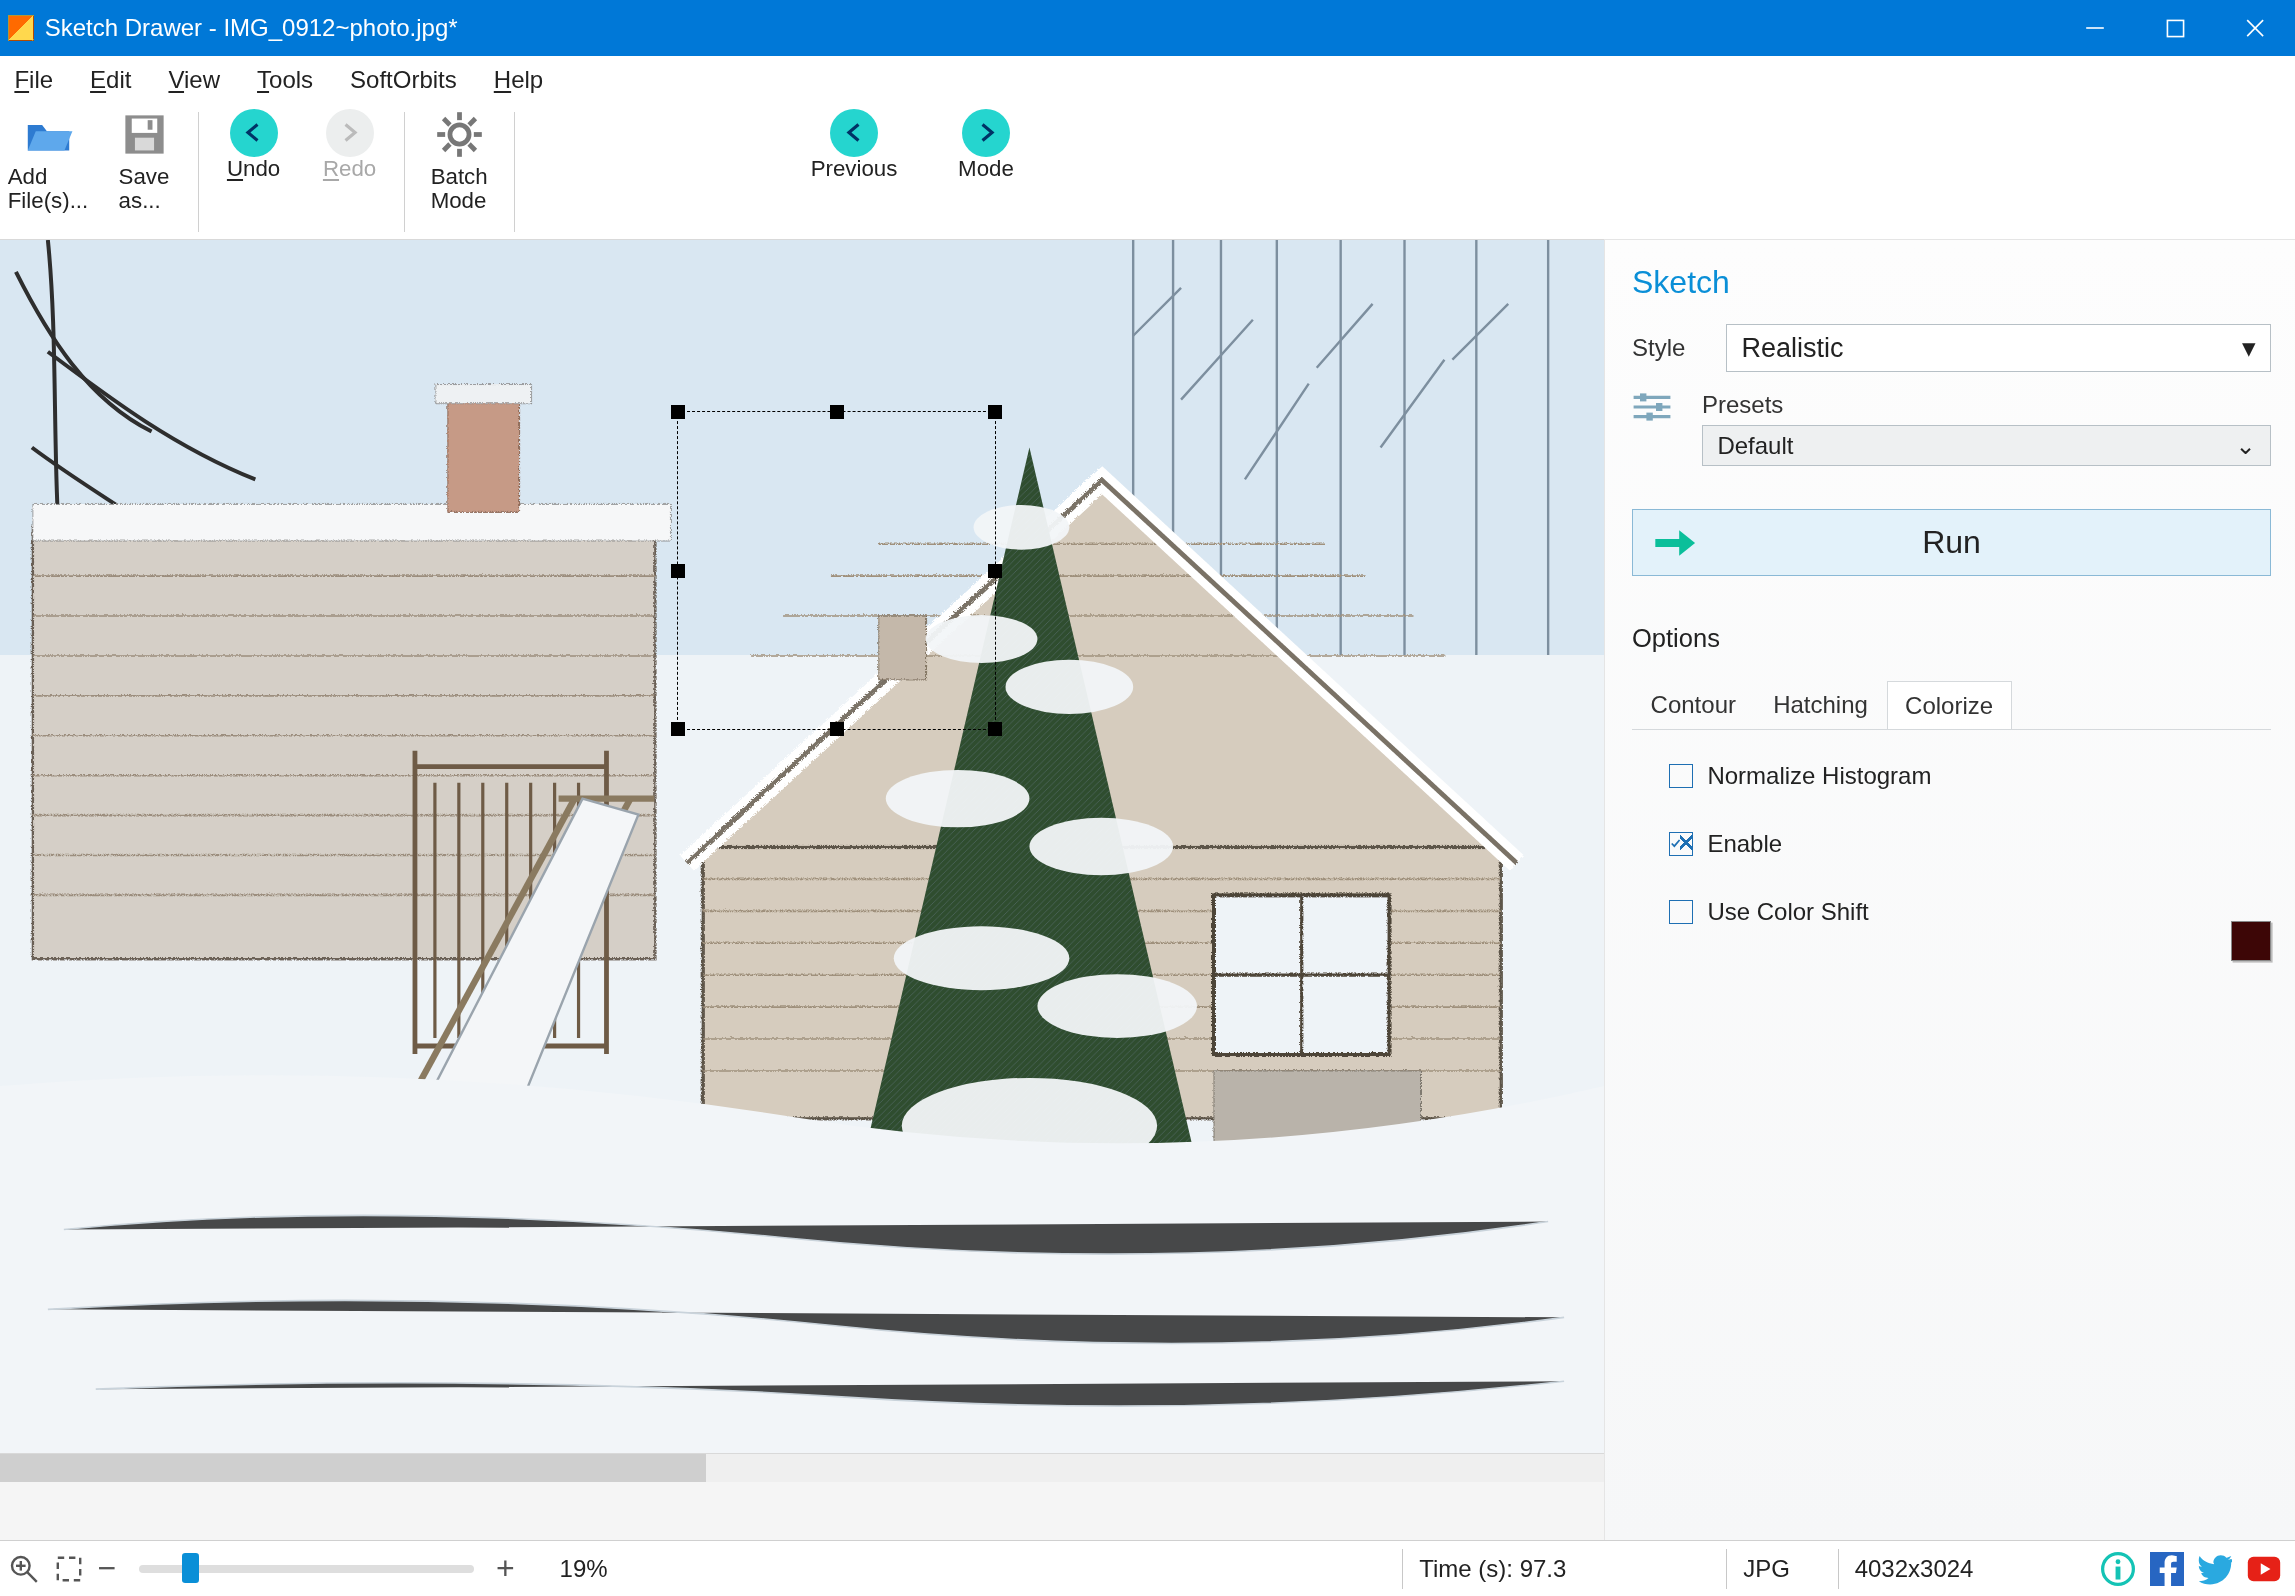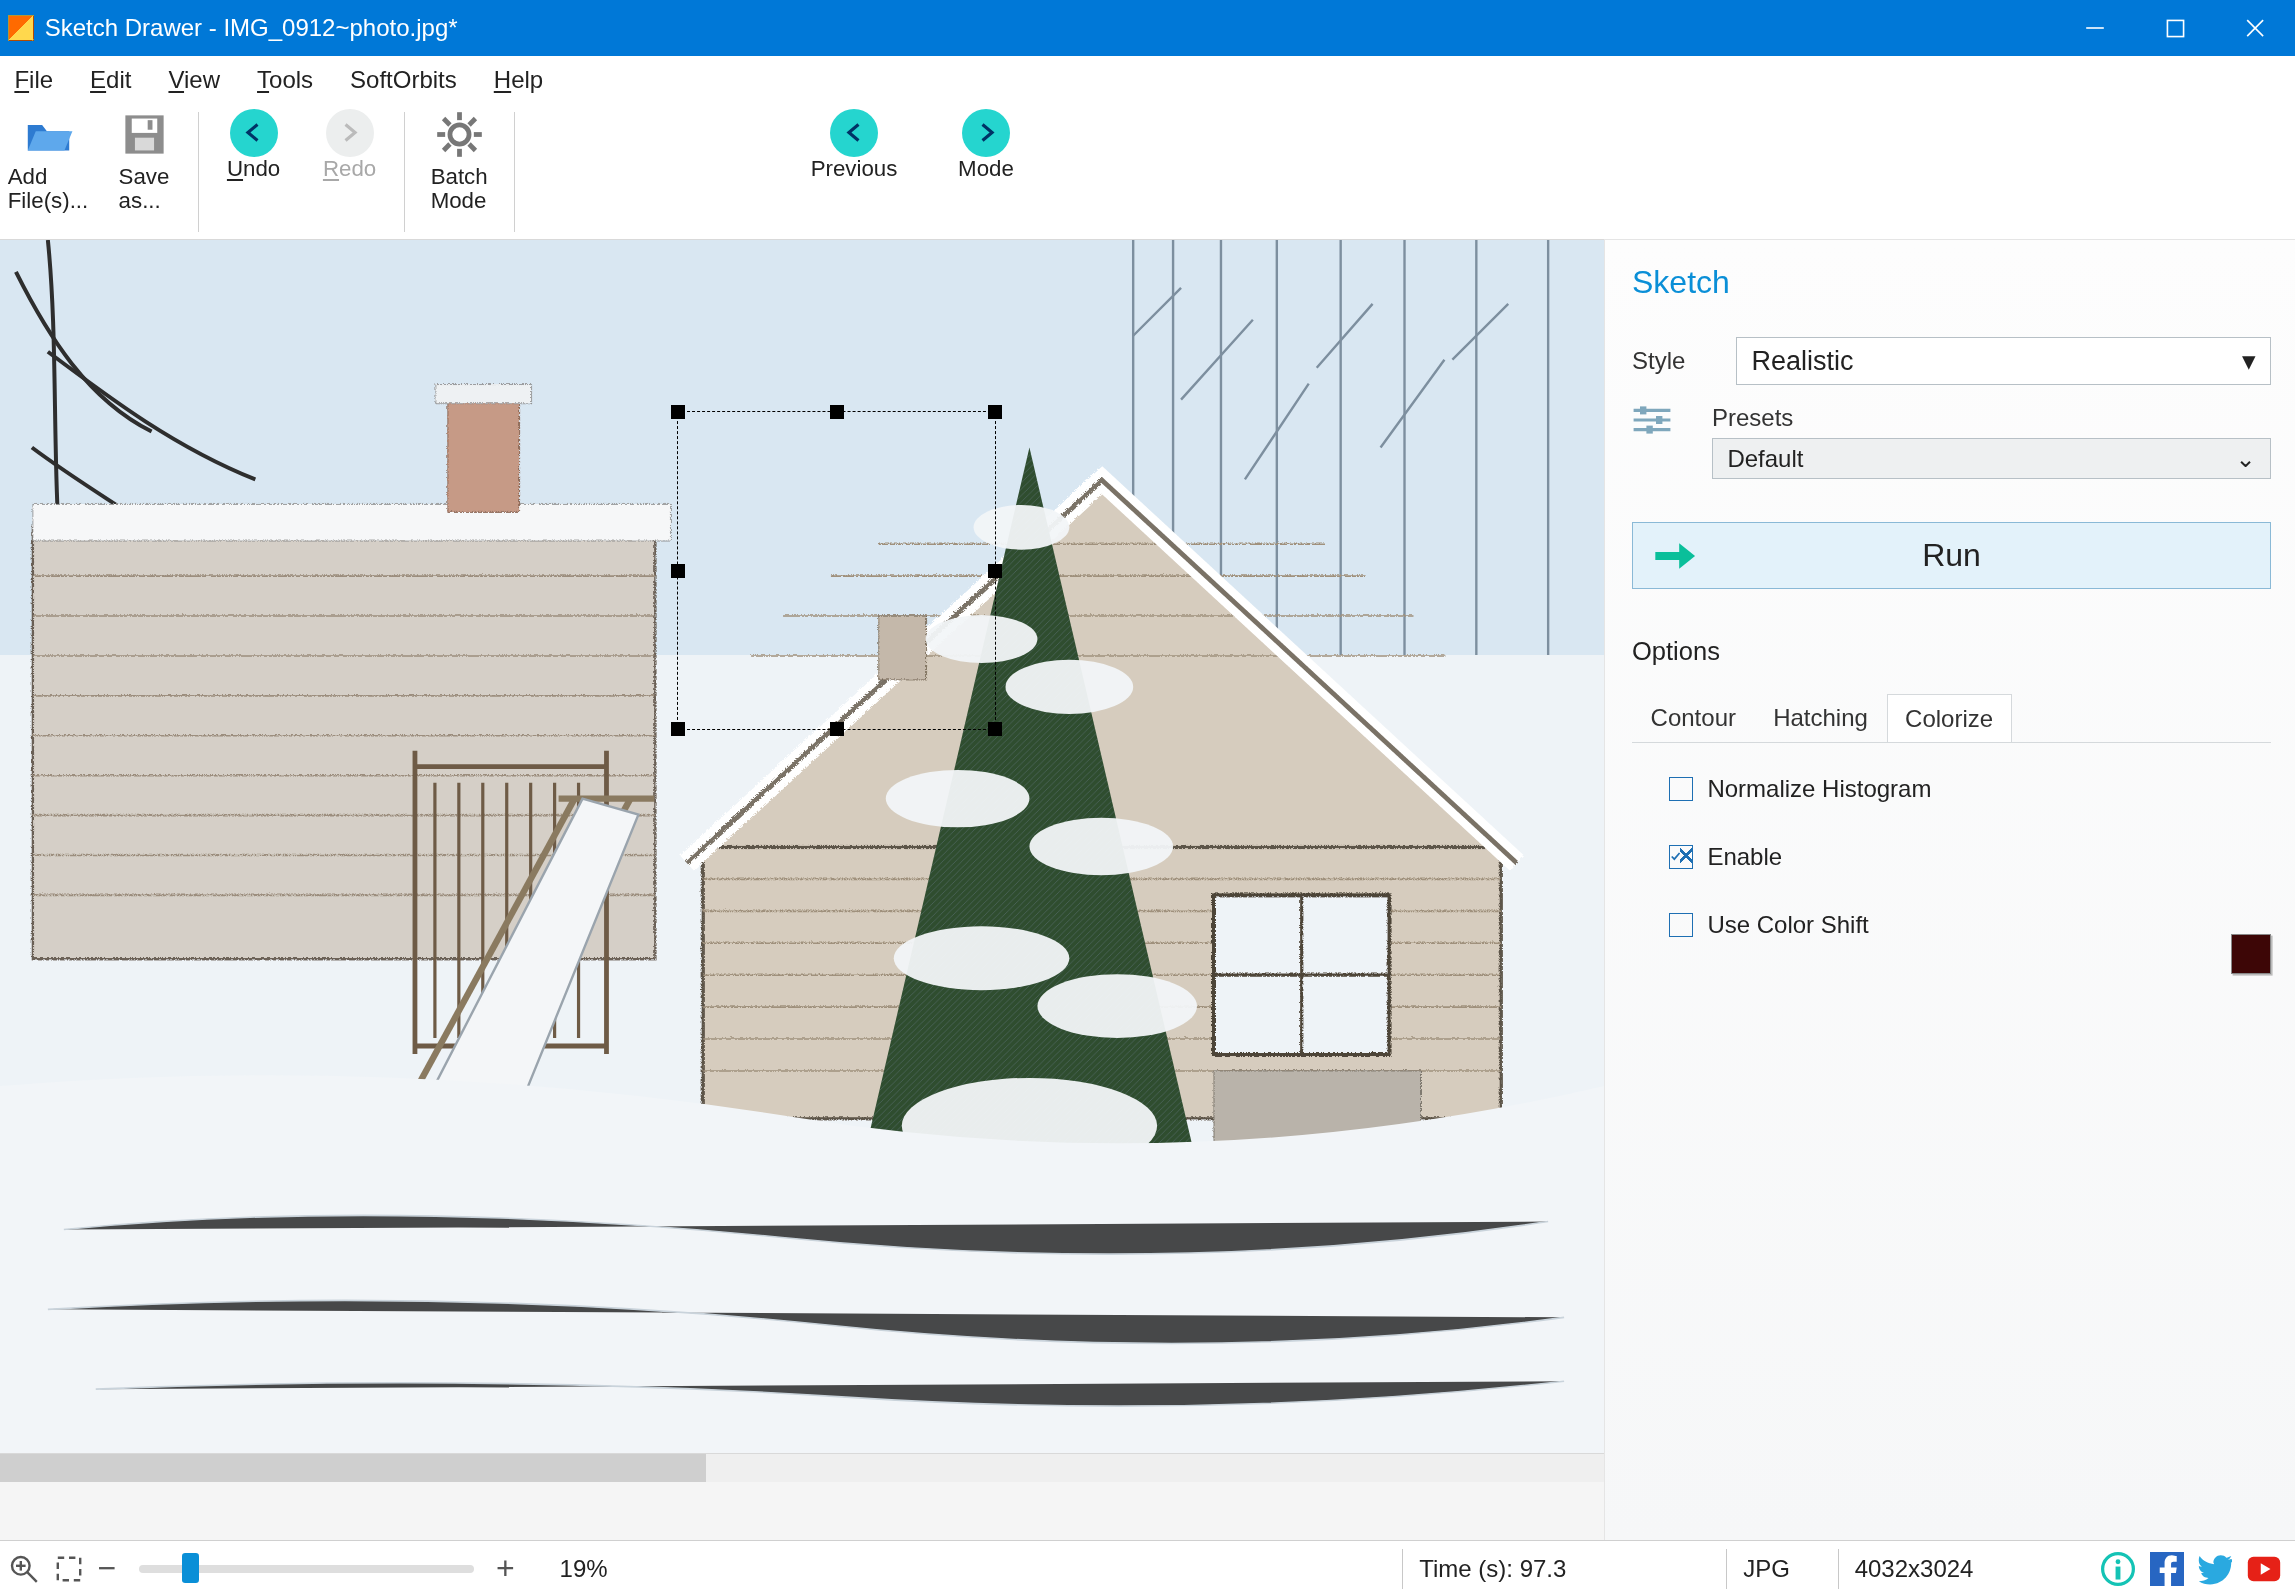--- a/index.html
+++ b/index.html
@@ -36,22 +36,22 @@
   .sketch { width:100%; height:100%; display:block; }
   .hscroll { position:absolute; left:0; right:0; top:1213px; height:29px; background:#efefef; border-top:0.8px solid #d9d9d9; }
   .hscroll .thumb { position:absolute; left:0; top:0; height:100%; width:44%; background:#cfcfcf; }
 
   
   .sel { position:absolute; border:1.6px dashed #000; }
   .handle { position:absolute; width:14.4px; height:14.4px; background:#000; }
 
   .right { flex:1; border-left:0.8px solid #e5e5e5; border-top:0.8px solid #e5e5e5;
            background:linear-gradient(#fdfdfd,#f6f7f8); padding:24px 24px 0 27px; display:flex; flex-direction:column; }
-  .right h2 { margin:0 0 36px 0; font-size:32px; font-weight:400; color:#0a8fd7; }
-  .row { display:flex; align-items:center; margin-bottom:19px; gap:16px; }
+  .right h2 { margin:0 0 23px 0; font-size:32px; font-weight:400; color:#0a8fd7; }
+  .row { display:flex; align-items:center; margin-bottom:19px; gap:6px; }
   .row .lab { width:88px; font-size:24px; color:#333; }
   .select { flex:1; height:48px; border:0.8px solid #b7c0c6; background:#fff; display:flex; align-items:center; padding:0 14.4px; font-size:27px; position:relative; }
   .select.small { font-size:24px; height:41px; background:#eef0f1;text-align:right; }
   .select .caret { margin-left:auto; }
   .preset-lab { font-size:24px; margin:0 0 6.4px 0; color:#333; }
 
   .sliders-ic { width:40px; height:32px; margin-right:24px; }
 
   .run-btn { margin-top:24px; height:67px; border:0.8px solid #8ab9d6; background:#e3f2fa;
              display:flex; align-items:center; justify-content:center; font-size:32px; position:relative; }

